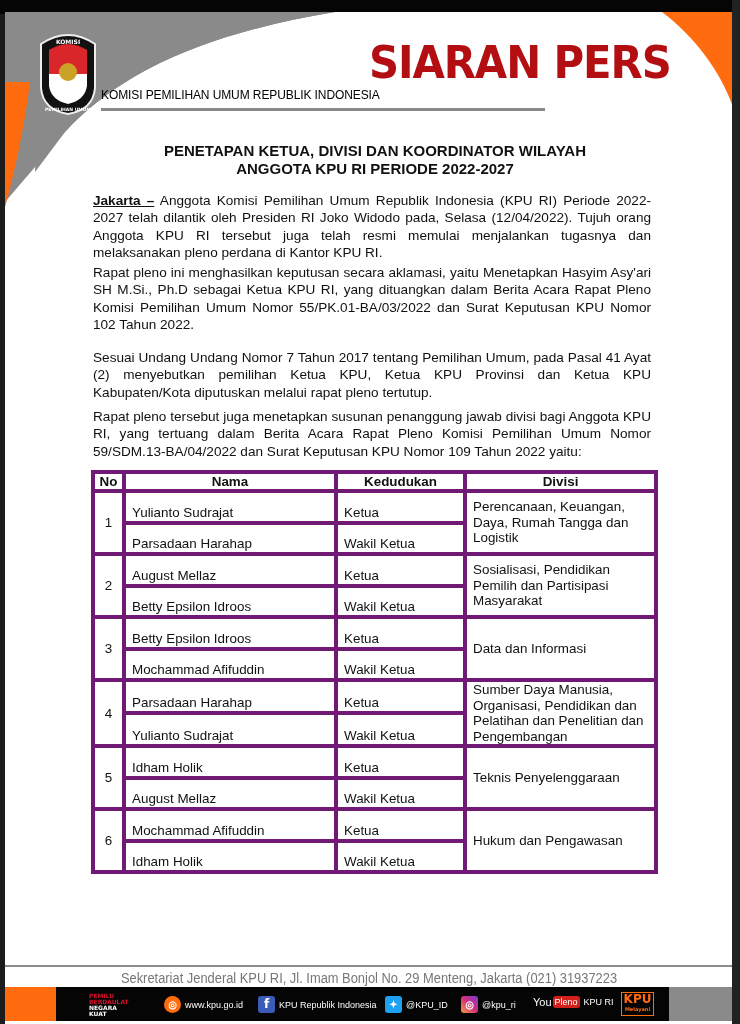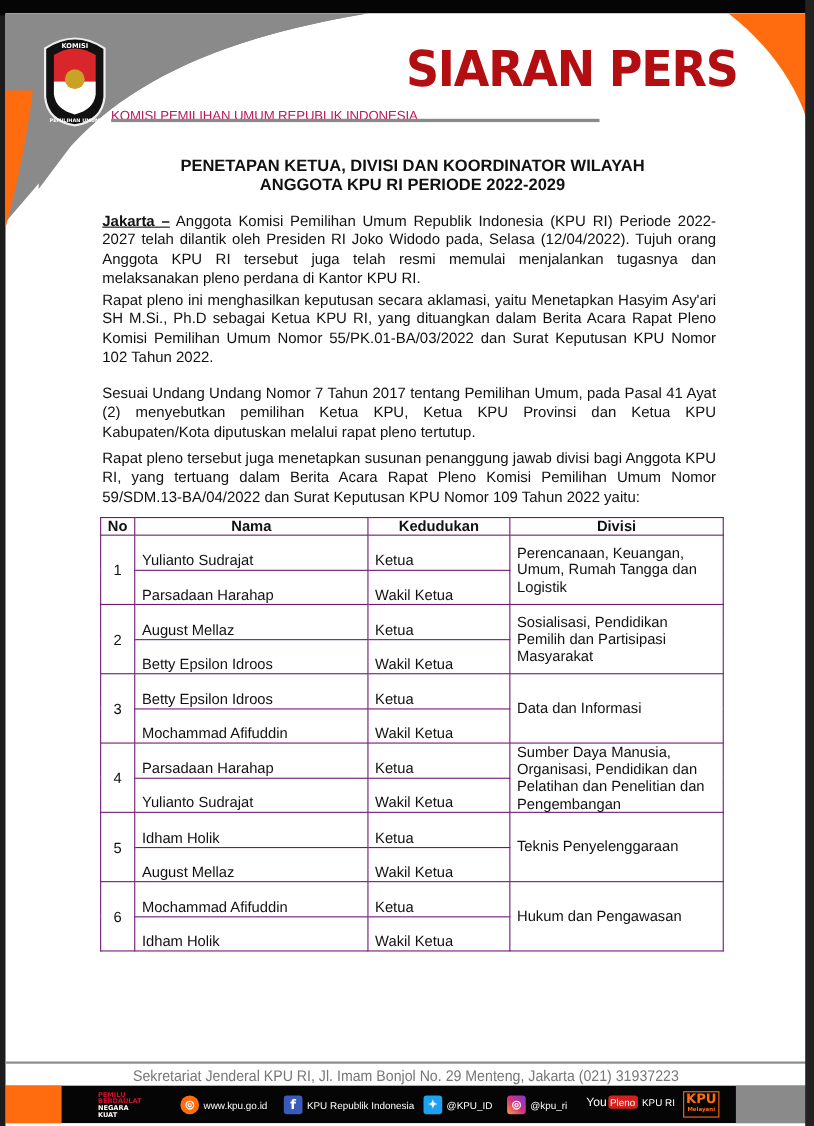--- a/index.html
+++ b/index.html
@@ -7,35 +7,35 @@
   body { position: relative; font-family: "Liberation Sans", sans-serif; color: #111; }
 
   .page { position: absolute; left: 5px; top: 12px; width: 728px; height: 1012px; background: #ffffff; overflow: hidden; }
   .topbar { position: absolute; left: 0; top: 0; width: 740px; height: 14px; background: #050505; }
   .right-edge { position: absolute; right: 0; top: 0; width: 8px; height: 1024px; background: #222; }
 
   
   .hdr-svg { position: absolute; left: 0; top: 0; width: 728px; height: 300px; }
 
   .logo { position: absolute; left: 32px; top: 18px; width: 62px; height: 86px; }
-  .org-name { position: absolute; left: 96px; top: 86px; font-size: 12px; color: #be185d; letter-spacing: -0.1px; white-space: nowrap; }
+  .org-name { position: absolute; left: 96px; top: 76px; font-size: 12px; color: #000000; letter-spacing: -0.1px; white-space: nowrap; }
   .org-rule { position: absolute; left: 96px; top: 96px; width: 444px; height: 3px; background: #8a8a8a; }
   .siaran { position: absolute; left: 364px; top: 28px; font-size: 45px; font-weight: 900; color: #b30f12; font-family: "DejaVu Sans", sans-serif; letter-spacing: -1.2px; transform: scaleX(0.93); transform-origin: left top; white-space: nowrap; line-height: 1; }
 
   .title { position: absolute; left: 84px; top: 130px; width: 572px; text-align: center; font-weight: bold; font-size: 15px; line-height: 18px; color: #111; }
 
   .para { position: absolute; left: 88px; width: 558px; font-size: 13.6px; line-height: 17.4px; text-align: justify; color: #111; }
   .para b { font-weight: bold; text-decoration: underline; }
   .p1 { top: 180px; }
   .p2 { top: 252px; }
   .p3 { top: 337px; }
   .p4 { top: 396px; }
 
   table.div-table { position: absolute; left: 86px; top: 458px; width: 567px; border-collapse: collapse; font-size: 13.4px; color: #111; }
-  .div-table th, .div-table td { border: 1px solid #701a75; }
+  .div-table th, .div-table td { border: 4px solid #701a75; }
   .div-table th { font-weight: bold; height: 16px; text-align: center; font-size: 13.4px; line-height: 15px; }
   .div-table td { vertical-align: bottom; padding: 0 6px 1px 6px; line-height: 15px; }
   .div-table td.no { text-align: center; vertical-align: middle; width: 31px; padding: 0; }
   .div-table td.nama { width: 212px; height: 31.5px; }
   .div-table td.ked { width: 129px; }
   .div-table td.divisi { vertical-align: middle; padding: 0 6px; line-height: 15.5px; }
   .col-no { width: 31px; } .col-nama { width: 212px; } .col-ked { width: 129px; }
 
   .footer-rule { position: absolute; left: 0; top: 953px; width: 728px; height: 2px; background: #8c8c8c; }
   .footer-addr { position: absolute; left: 0; top: 958px; width: 728px; text-align: center; font-size: 14px; color: #777; transform: scaleX(0.92); white-space: nowrap; }
@@ -87,21 +87,21 @@
     <text x="31" y="14" font-size="6" fill="#fff" text-anchor="middle" font-weight="bold" font-family="DejaVu Sans, sans-serif">KOMISI</text>
     <text x="31" y="81" font-size="4.5" fill="#fff" text-anchor="middle" font-weight="bold" font-family="DejaVu Sans, sans-serif">PEMILIHAN UMUM</text>
   </svg>
 
   <div class="org-name">KOMISI PEMILIHAN UMUM REPUBLIK INDONESIA</div>
   <div class="org-rule"></div>
   <div class="siaran">SIARAN PERS</div>
 
   <div class="title">
     <div>PENETAPAN KETUA, DIVISI DAN KOORDINATOR WILAYAH</div>
-    <div>ANGGOTA KPU RI PERIODE 2022-2029</div>
+    <div>ANGGOTA KPU RI PERIODE 2022-2027</div>
   </div>
 
   <div class="para p1"><b>Jakarta –</b><span> Anggota Komisi Pemilihan Umum Republik Indonesia (KPU RI) Periode 2022-2027 telah dilantik oleh Presiden RI Joko Widodo pada, Selasa (12/04/2022). Tujuh orang Anggota KPU RI tersebut juga telah resmi memulai menjalankan tugasnya dan melaksanakan pleno perdana di Kantor KPU RI.</span></div>
   <div class="para p2">Rapat pleno ini menghasilkan keputusan secara aklamasi, yaitu Menetapkan Hasyim Asy'ari SH M.Si., Ph.D sebagai Ketua KPU RI, yang dituangkan dalam Berita Acara Rapat Pleno Komisi Pemilihan Umum Nomor 55/PK.01-BA/03/2022 dan Surat Keputusan KPU Nomor 102 Tahun 2022.</div>
   <div class="para p3">Sesuai Undang Undang Nomor 7 Tahun 2017 tentang Pemilihan Umum, pada Pasal 41 Ayat (2) menyebutkan pemilihan Ketua KPU, Ketua KPU Provinsi dan Ketua KPU Kabupaten/Kota diputuskan melalui rapat pleno tertutup.</div>
   <div class="para p4">Rapat pleno tersebut juga menetapkan susunan penanggung jawab divisi bagi Anggota KPU RI, yang tertuang dalam Berita Acara Rapat Pleno Komisi Pemilihan Umum Nomor 59/SDM.13-BA/04/2022 dan Surat Keputusan KPU Nomor 109 Tahun 2022 yaitu:</div>
 
   <table class="div-table">
     <thead>
       <tr>
@@ -109,21 +109,21 @@
         <th class="col-nama">Nama</th>
         <th class="col-ked">Kedudukan</th>
         <th>Divisi</th>
       </tr>
     </thead>
     <tbody id="tbody">
         <tr>
           <td class="no" rowspan="2">1</td>
           <td class="nama">Yulianto Sudrajat</td>
           <td class="ked">Ketua</td>
-          <td class="divisi" rowspan="2">Perencanaan, Keuangan, Umum, Rumah Tangga dan Logistik</td>
+          <td class="divisi" rowspan="2">Perencanaan, Keuangan, Daya, Rumah Tangga dan Logistik</td>
         </tr>
         <tr>
           <td class="nama">Parsadaan Harahap</td>
           <td class="ked">Wakil Ketua</td>
         </tr>
         <tr>
           <td class="no" rowspan="2">2</td>
           <td class="nama">August Mellaz</td>
           <td class="ked">Ketua</td>
           <td class="divisi" rowspan="2">Sosialisasi, Pendidikan Pemilih dan Partisipasi Masyarakat</td>

